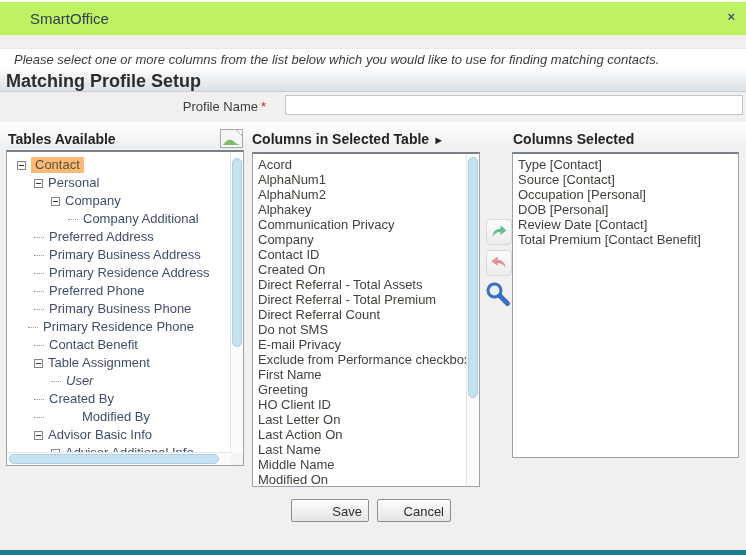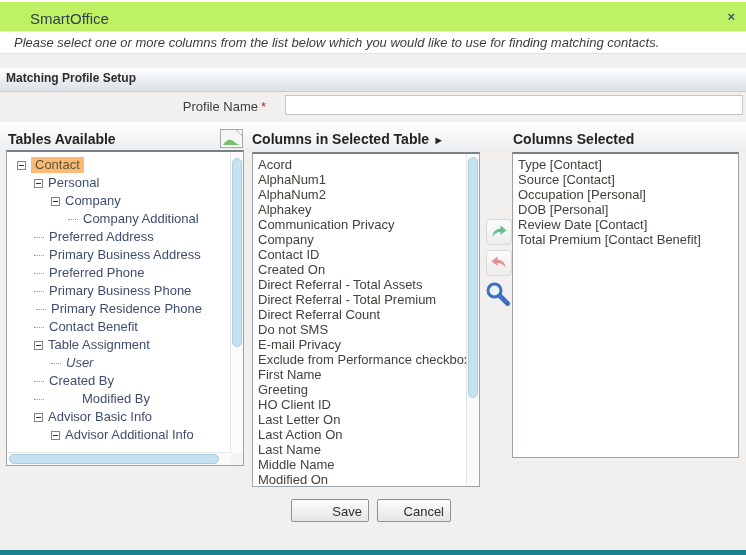--- a/index.html
+++ b/index.html
@@ -7,25 +7,25 @@
     width:746px;height:555px;position:relative;overflow:hidden;
     background:#F1F0EE;
     font-family:"Liberation Sans","DejaVu Sans",sans-serif;
     -webkit-font-smoothing:antialiased;
   }
   
   .titlebar{position:absolute;left:0;top:0;width:746px;height:33px;background:#bef264;border-top:2px solid #FDFDFD;}
   .title{position:absolute;left:30px;top:8px;font-size:15px;color:#31424E;}
   .close{position:absolute;right:11px;top:8px;font-size:13px;font-weight:bold;color:#3A5A6E;cursor:pointer;line-height:14px;}
   
-  .instruction{position:absolute;left:0;top:31px;width:746px;height:21px;background:#FFFFFF;border-top:1px solid #E9E9E9;border-bottom:1px solid #E2E2E2;}
+  .instruction{position:absolute;left:0;top:48px;width:746px;height:21px;background:#FFFFFF;border-top:1px solid #E9E9E9;border-bottom:1px solid #E2E2E2;}
   .instruction span{position:absolute;left:14px;top:3px;font-style:italic;font-size:13px;color:#3C3C3C;white-space:nowrap;}
   
   .section{position:absolute;left:0;top:68px;width:746px;height:23px;background:linear-gradient(#FEFEFE,#DBE1E7);border-bottom:1px solid #C8CFD6;}
-  .section span{position:absolute;left:6px;top:3px;font-weight:bold;font-size:12px;color:#2D2D2D;}
+  .section span{position:absolute;left:6px;top:3px;font-weight:bold;font-size:18px;color:#2D2D2D;}
   
   .profile-label{position:absolute;left:0;top:99px;width:266px;text-align:right;font-size:13px;color:#3E3E3E;}
   .req{color:#CC2222;margin-left:3px;}
   .profile-input{position:absolute;left:285px;top:95px;width:448px;height:18px;border:1px solid #C6C6C6;background:#FFF;font-size:13px;padding:0 4px;outline:none;}
   
   .header-band{position:absolute;left:0;top:122px;width:746px;height:28px;background:linear-gradient(#FFFFFF,#ECEEF0);}
   .panel-header{position:absolute;top:131px;font-weight:bold;font-size:14px;color:#232323;white-space:nowrap;}
   #hdr-tables{left:8px;}
   #hdr-columns{left:252px;}
   #hdr-selected{left:513px;}
@@ -126,27 +126,31 @@
       <div class="tree-row" style="padding-left: 27px;">
         <span class="tick"></span>
         <span class="tree-label">Preferred Address</span>
       </div>
       <div class="tree-row" style="padding-left: 27px;">
         <span class="tick"></span>
         <span class="tree-label">Primary Business Address</span>
       </div>
       <div class="tree-row" style="padding-left: 27px;">
         <span class="tick"></span>
+        <span class="tree-label">Primary Residence Address</span>
+      </div>
+      <div class="tree-row" style="padding-left: 27px;">
+        <span class="tick"></span>
         <span class="tree-label">Preferred Phone</span>
       </div>
       <div class="tree-row" style="padding-left: 27px;">
         <span class="tick"></span>
         <span class="tree-label">Primary Business Phone</span>
       </div>
-      <div class="tree-row" style="padding-left: 29px;">
+      <div class="tree-row" style="padding-left: 21px;">
         <span class="tick"></span>
         <span class="tree-label">Primary Residence Phone</span>
       </div>
       <div class="tree-row" style="padding-left: 27px;">
         <span class="tick"></span>
         <span class="tree-label">Contact Benefit</span>
       </div>
       <div class="tree-row" style="padding-left: 27px;">
         <span class="expander"></span>
         <span class="tree-label">Table Assignment</span>

